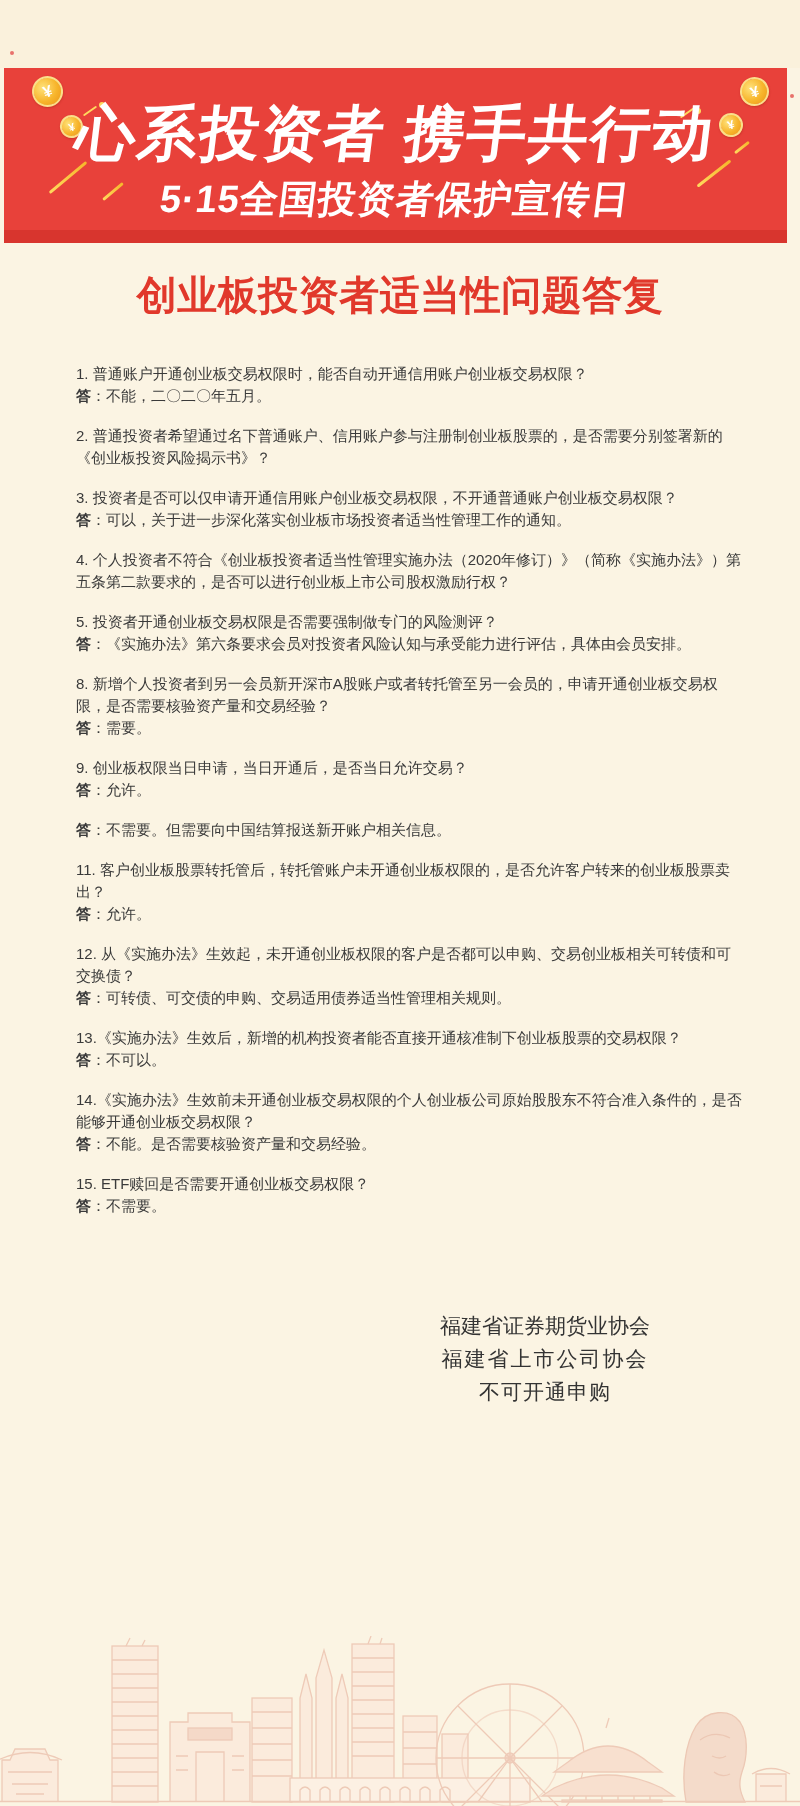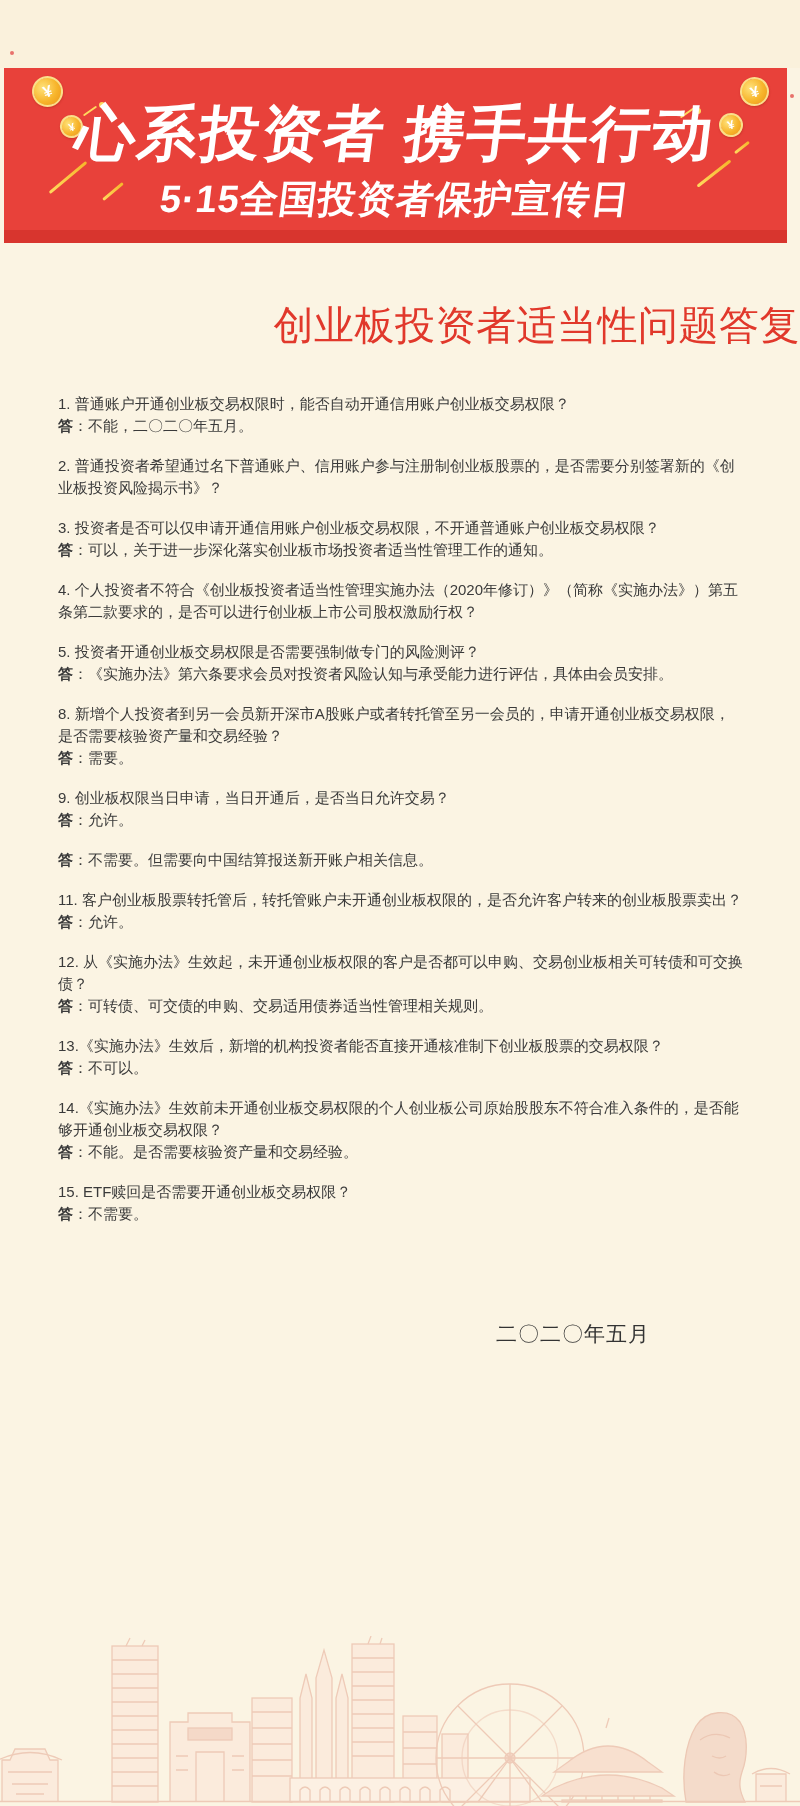--- a/index.html
+++ b/index.html
@@ -48,24 +48,24 @@
   .d-l1{left:95px;top:34px;width:6px;height:6px;}
   .s-r1{right:92px;top:44px;width:16px;transform:rotate(-35deg);}
   .d-r1{right:86px;top:40px;width:6px;height:6px;}
   .s-r2{right:52px;top:104px;width:42px;transform:rotate(-38deg);}
   .s-r3{right:36px;top:78px;width:18px;transform:rotate(-38deg);}
   .red-dot{position:absolute;border-radius:50%;background:#e8726c;}
   .rd1{left:10px;top:51px;width:4px;height:4px;}
   .rd2{right:6px;top:94px;width:4px;height:4px;}
   
   .doc-title{
-    margin-top:60px;text-align:right;color:#e1382b;font-weight:400;
+    margin-top:30px;text-align:center;color:#e1382b;font-weight:700;
     font-size:40px;line-height:44px;letter-spacing:0.5px;
   }
-  .qa-list{margin-top:46px;padding:0 56px 0 58px;color:#3a3a3a;font-size:15px;}
+  .qa-list{margin-top:46px;padding:0 56px 0 76px;color:#3a3a3a;font-size:15px;}
   .qa-item{margin-bottom:18px;}
   .qa-item .q{line-height:22px;}
   .qa-item .a{line-height:22px;}
   .ans-label{font-weight:700;}
   
   .footer{
     position:relative;z-index:3;margin:92px 150px 0 auto;width:fit-content;
     text-align:center;color:#333333;font-size:21px;line-height:33px;
   }
   .footer .f2{letter-spacing:2px;}
@@ -164,21 +164,23 @@
       <div class="a"><span class="ans-label">答</span><span>：</span><span class="ans-text">不能。是否需要核验资产量和交易经验。</span></div>
     </div>
 
     <div class="qa-item">
       <div class="q">15. ETF赎回是否需要开通创业板交易权限？</div>
       <div class="a"><span class="ans-label">答</span><span>：</span><span class="ans-text">不需要。</span></div>
     </div>
   </div>
 
   <div class="footer">
-    <div class="f3">二〇二〇年五月</div>
+    <div class="f1">福建省证券期货业协会</div>
+    <div class="f2">福建省上市公司协会</div>
+    <div class="f3">不可开通申购</div>
   </div>
 
   <svg class="skyline" viewBox="0 0 800 170">
     <g stroke="#e2a28d" stroke-width="1.3" fill="none" opacity="0.5">
 
       <path d="M2 166 V124 h8 l5 -11 h30 l5 11 h8 V166" fill="#fbe3d6"></path>
       <path d="M-2 124 q32 -15 64 0"></path>
       <path d="M8 136 h44 M12 148 h36 M16 158 h28"></path>
 
       <rect x="112" y="10" width="46" height="156" fill="#fbe3d6"></rect>

